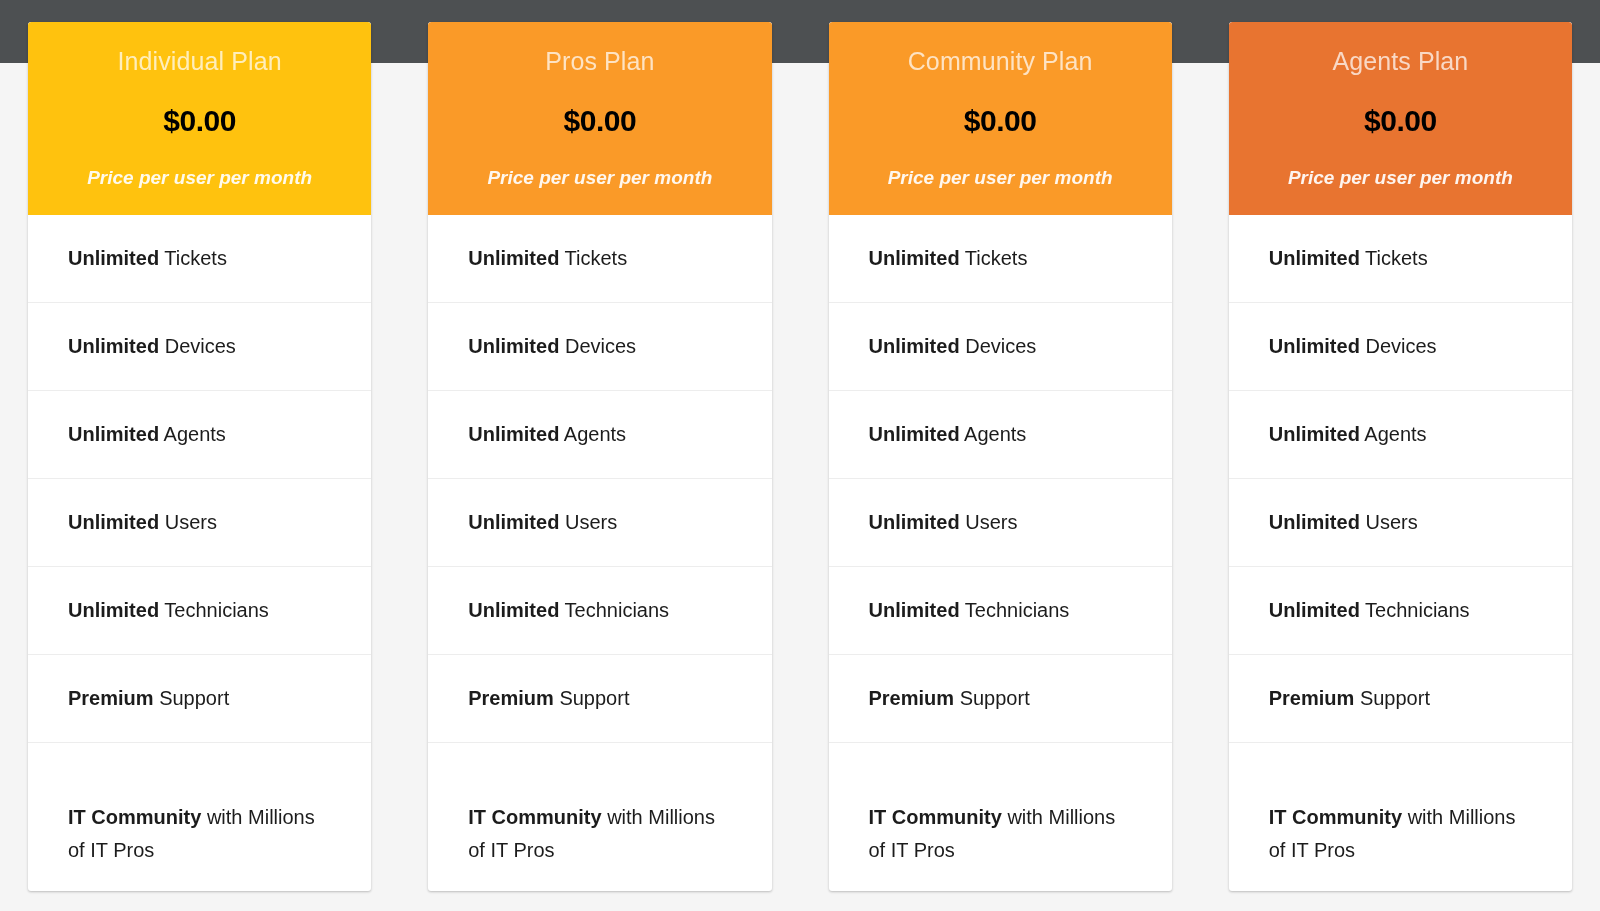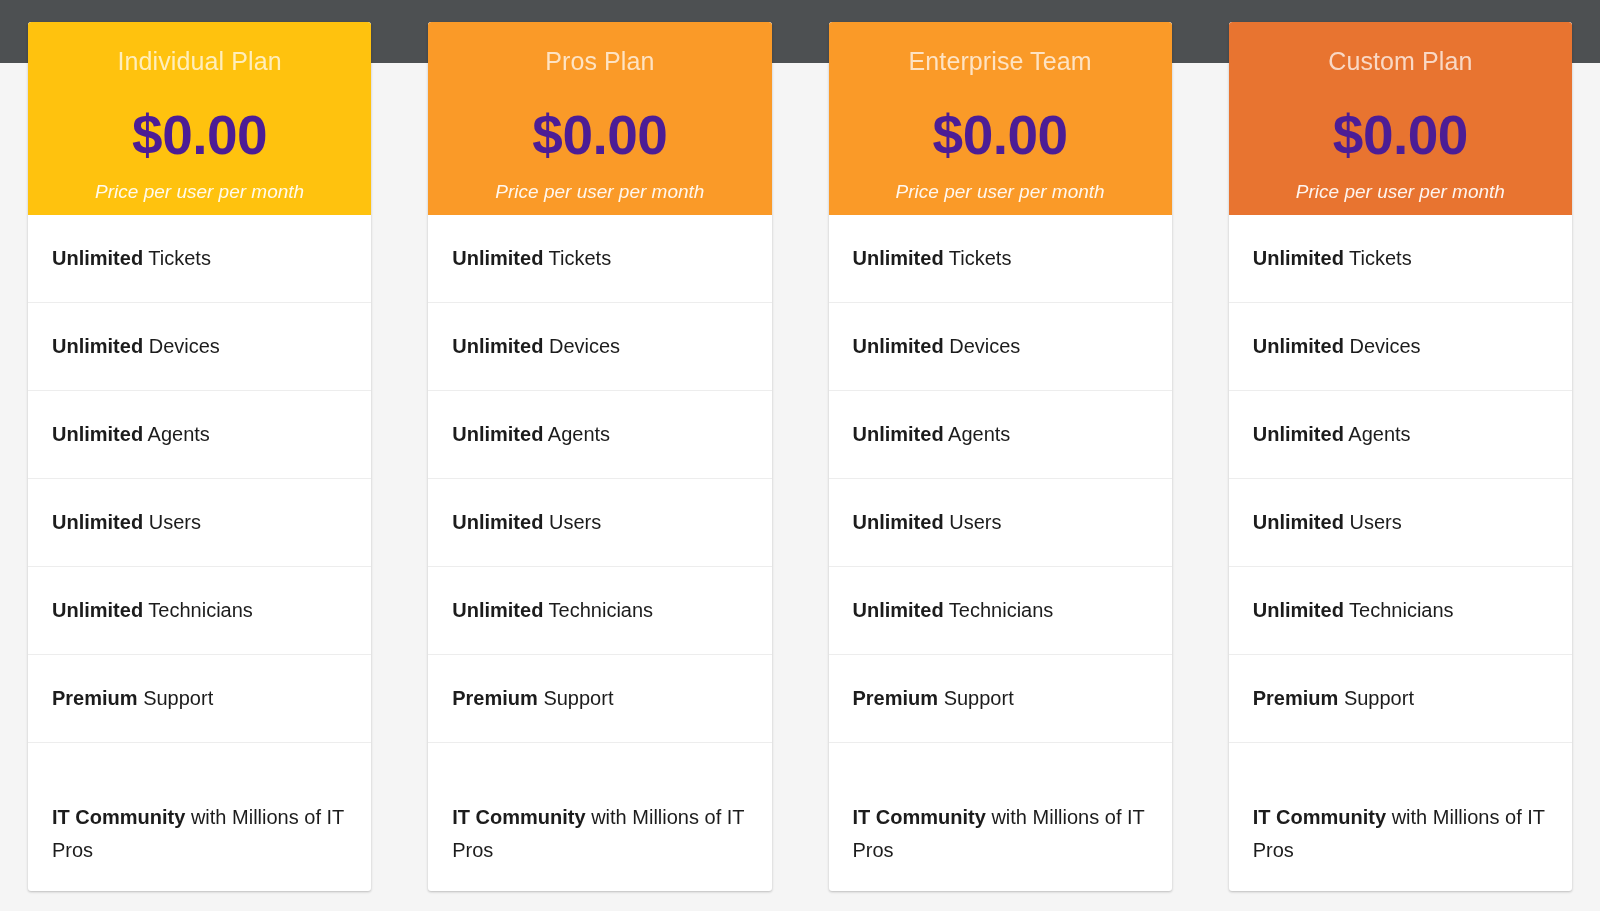--- a/index.html
+++ b/index.html
@@ -56,44 +56,44 @@
     border-radius: 3px 3px 0 0;
   }
   .plan-title {
     font-size: 25px;
     font-weight: 300;
     color: rgba(255,255,255,0.72);
     letter-spacing: 0.1px;
     line-height: 34px;
   }
   .plan-price {
-    font-size: 55px;
+    font-size: 30px;
     font-weight: bold;
-    color: #4c1d95;
+    color: #000000;
     line-height: 52px;
-    margin-top: 31px;
+    margin-top: 17px;
     letter-spacing: -0.5px;
   }
   .plan-note {
     font-size: 19px;
     font-style: italic;
-    font-weight: 400;
+    font-weight: 700;
     color: rgba(255,255,255,0.92);
     line-height: 26px;
     margin-top: 18px;
   }
   .features {
     padding: 0;
     margin: 0;
     list-style: none;
   }
   .feature-row {
     box-sizing: border-box;
     min-height: 88px;
-    padding: 0 24px;
+    padding: 0 40px;
     display: flex;
     align-items: center;
     border-bottom: 1px solid #ededed;
     font-size: 20px;
     color: #1c1c1c;
     line-height: 33px;
   }
   .feature-row:last-child {
     border-bottom: none;
     min-height: 148px;
@@ -166,21 +166,21 @@
         <li class="feature-row">
           <span class="feature-text"><b>Premium</b><span> Support</span></span>
         </li>
         <li class="feature-row">
           <span class="feature-text"><b>IT Community</b><span> with Millions of IT Pros</span></span>
         </li>
       </ul>
     </div>
     <div class="card">
       <div class="card-header" style="background: rgb(250, 154, 40);">
-        <div class="plan-title">Enterprise Team</div>
+        <div class="plan-title">Community Plan</div>
         <div class="plan-price">$0.00</div>
         <div class="plan-note">Price per user per month</div>
       </div>
       <ul class="features">
         <li class="feature-row">
           <span class="feature-text"><b>Unlimited</b><span> Tickets</span></span>
         </li>
         <li class="feature-row">
           <span class="feature-text"><b>Unlimited</b><span> Devices</span></span>
         </li>
@@ -196,21 +196,21 @@
         <li class="feature-row">
           <span class="feature-text"><b>Premium</b><span> Support</span></span>
         </li>
         <li class="feature-row">
           <span class="feature-text"><b>IT Community</b><span> with Millions of IT Pros</span></span>
         </li>
       </ul>
     </div>
     <div class="card">
       <div class="card-header" style="background: rgb(232, 116, 48);">
-        <div class="plan-title">Custom Plan</div>
+        <div class="plan-title">Agents Plan</div>
         <div class="plan-price">$0.00</div>
         <div class="plan-note">Price per user per month</div>
       </div>
       <ul class="features">
         <li class="feature-row">
           <span class="feature-text"><b>Unlimited</b><span> Tickets</span></span>
         </li>
         <li class="feature-row">
           <span class="feature-text"><b>Unlimited</b><span> Devices</span></span>
         </li>

